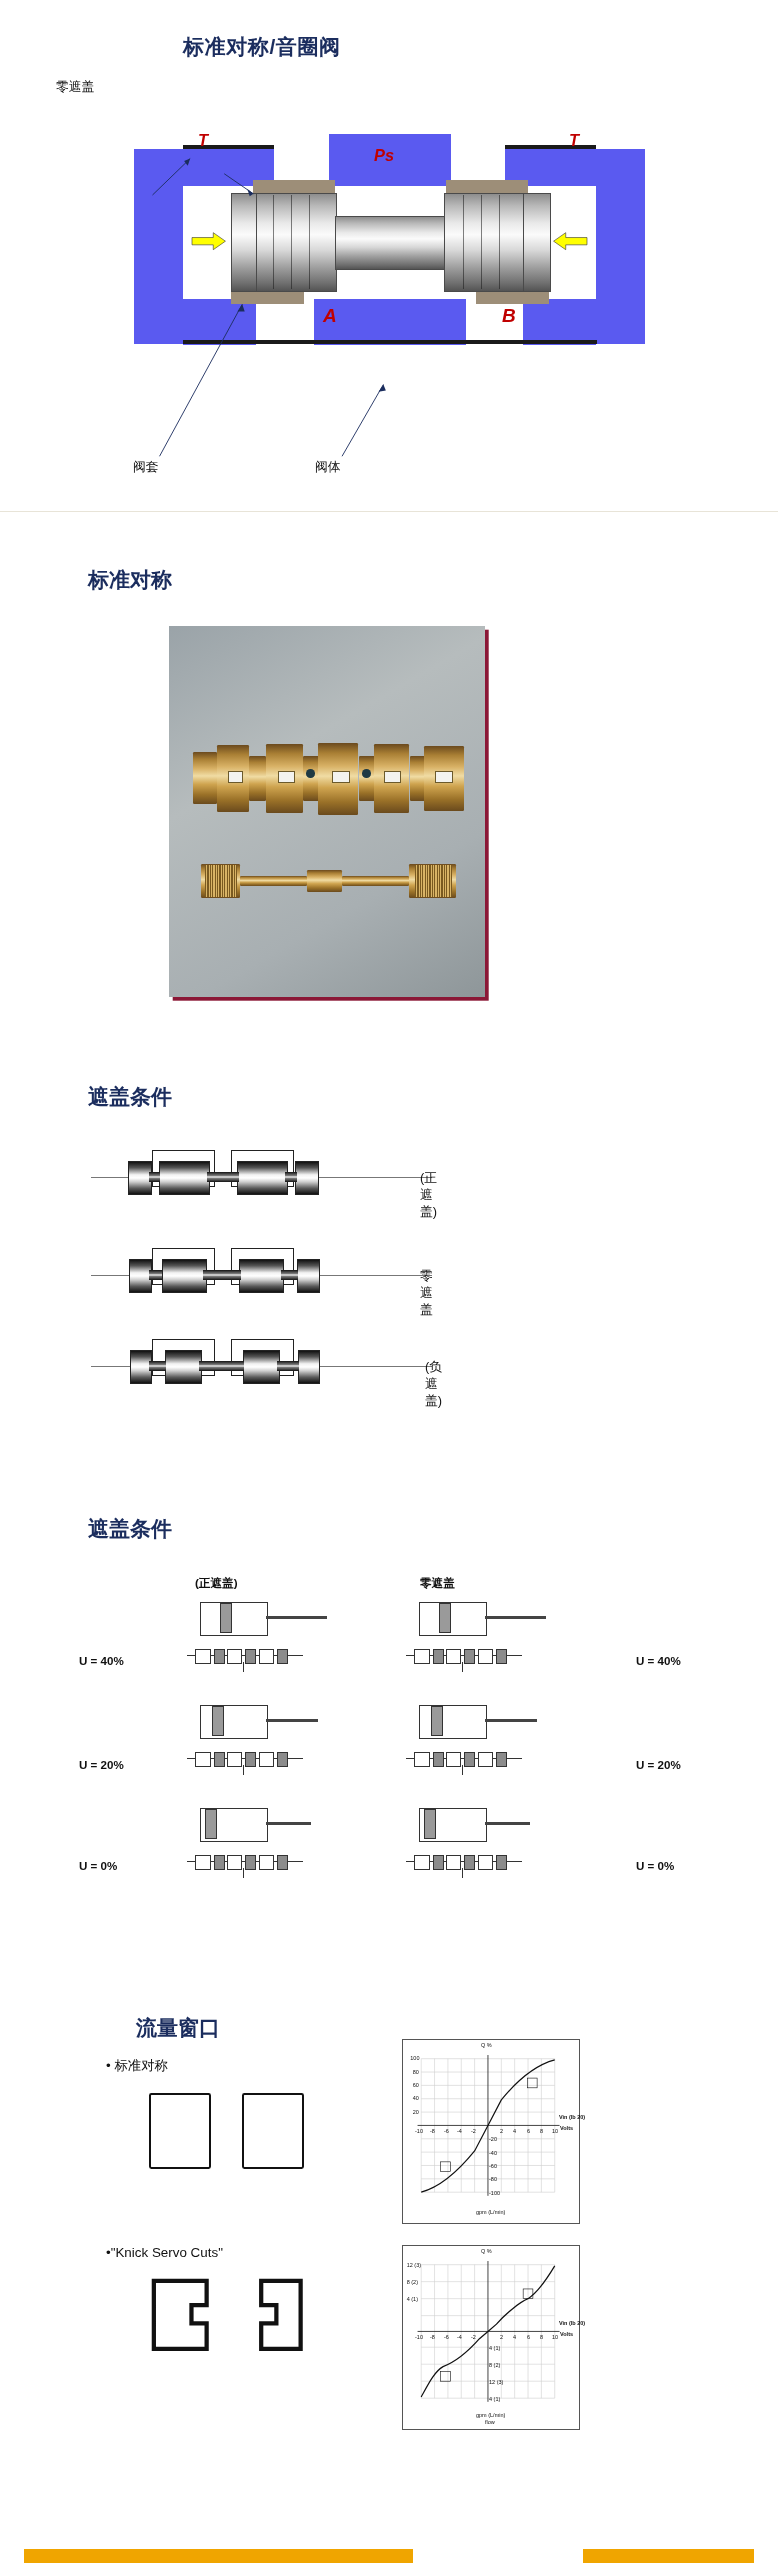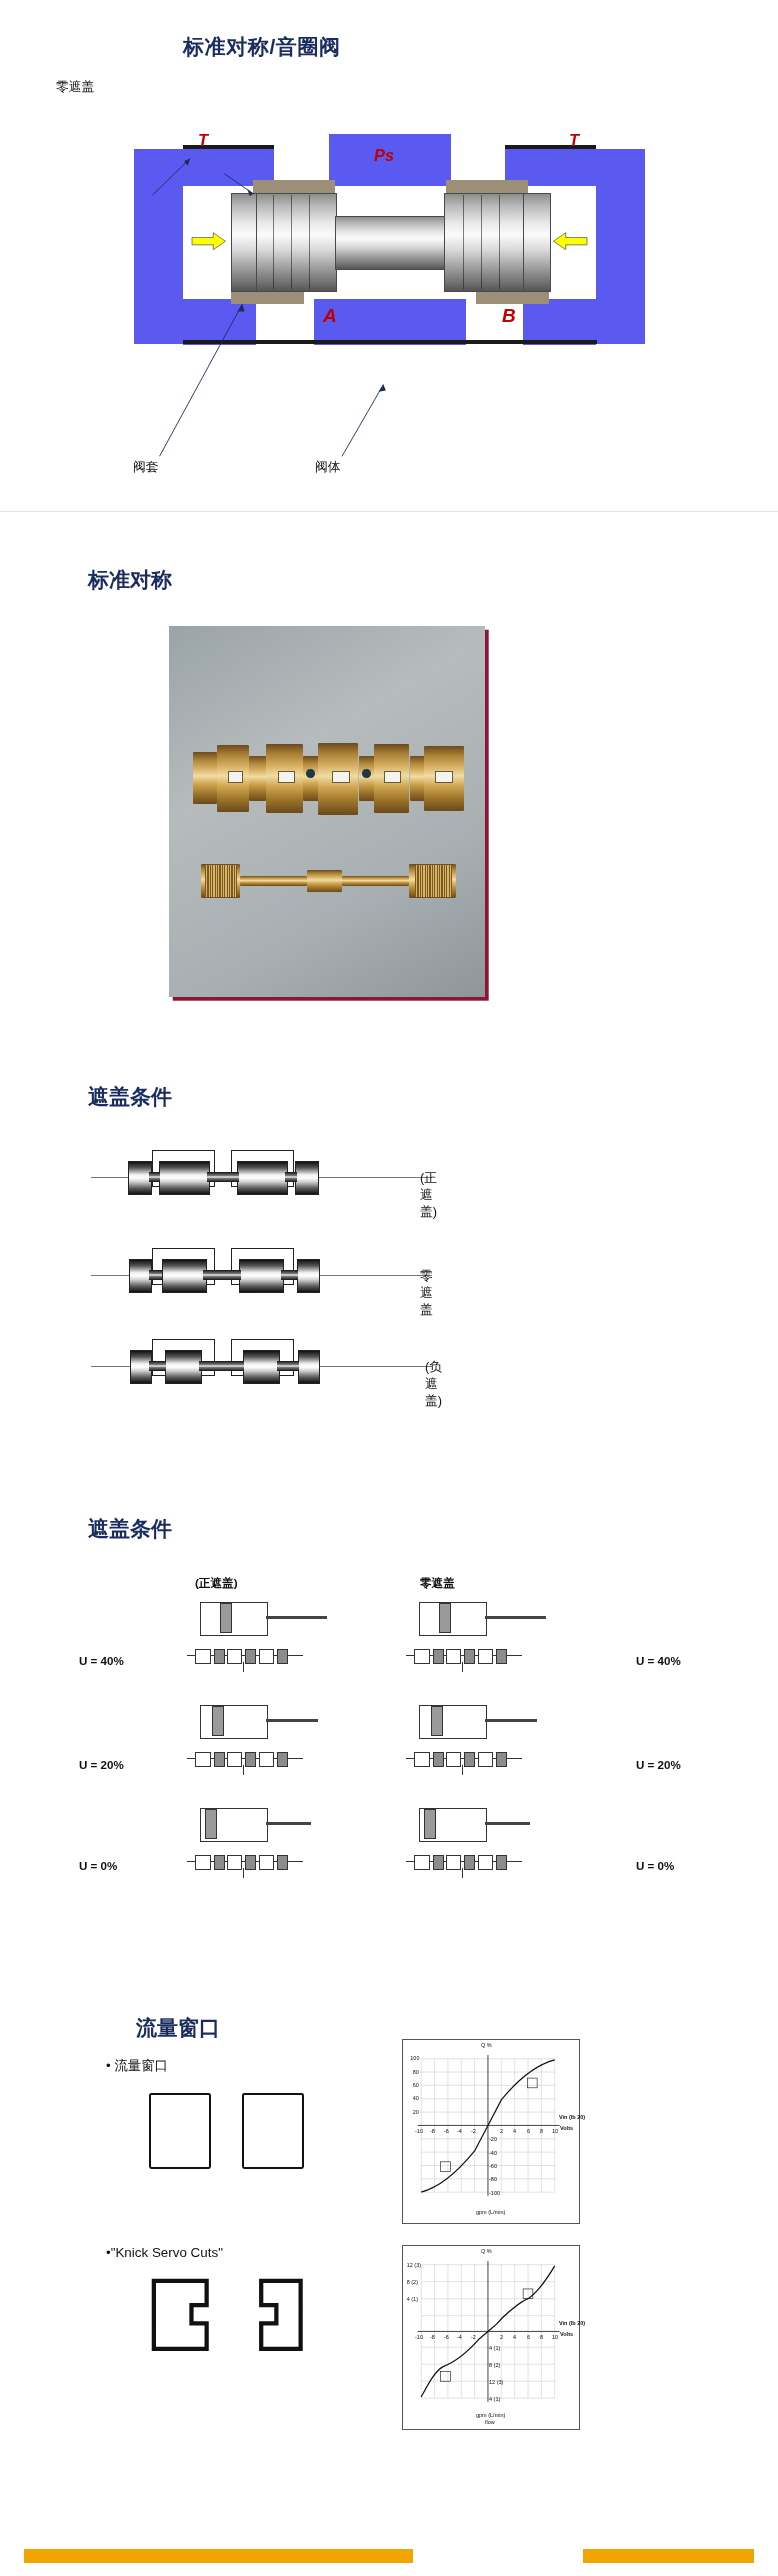--- a/index.html
+++ b/index.html
@@ -502,21 +502,21 @@
         <div class="vb-box" style="left:72px;top:3.7px;width:13.4px;height:13.4px;"></div>
         <div class="vb-dark" style="left:90px;top:3.7px;width:9.7px;height:13.4px;"></div>
         <div class="vb-line" style="left:56px;top:17px;width:1.2px;height:9.7px;"></div>
       </div>
     </div>
   </div>
 
   <div class="sec5">
     <div class="h2" style="left:88px;top:12px;margin-left:48px;">流量窗口</div>
 
-    <div class="bullet" style="left:106px;top:55px;">• 流量窗口</div>
+    <div class="bullet" style="left:106px;top:55px;">• 标准对称</div>
     <div class="win" style="left:149px;top:91px;width:58px;height:72px;border-radius:2.4px;"></div>
     <div class="win" style="left:242px;top:91px;width:58px;height:72px;border-radius:2.4px;"></div>
 
     <div class="bullet" style="left:106px;top:243px;">•"Knick Servo Cuts"</div>
 
     <svg class="knick" style="left:149px;top:274px;" viewBox="0 0 150 130">
       <path d="M8,8 H95 V48 H70 V78 H95 V120 H8 Z" fill="#fff" stroke="#111" stroke-width="7" stroke-linejoin="miter"></path>
     </svg>
     <svg class="knick" style="left:243px;top:274px;" viewBox="0 0 150 130">
       <path d="M95,8 H30 V48 H55 V78 H30 V120 H95 Z" fill="#fff" stroke="#111" stroke-width="7" stroke-linejoin="miter"></path>

